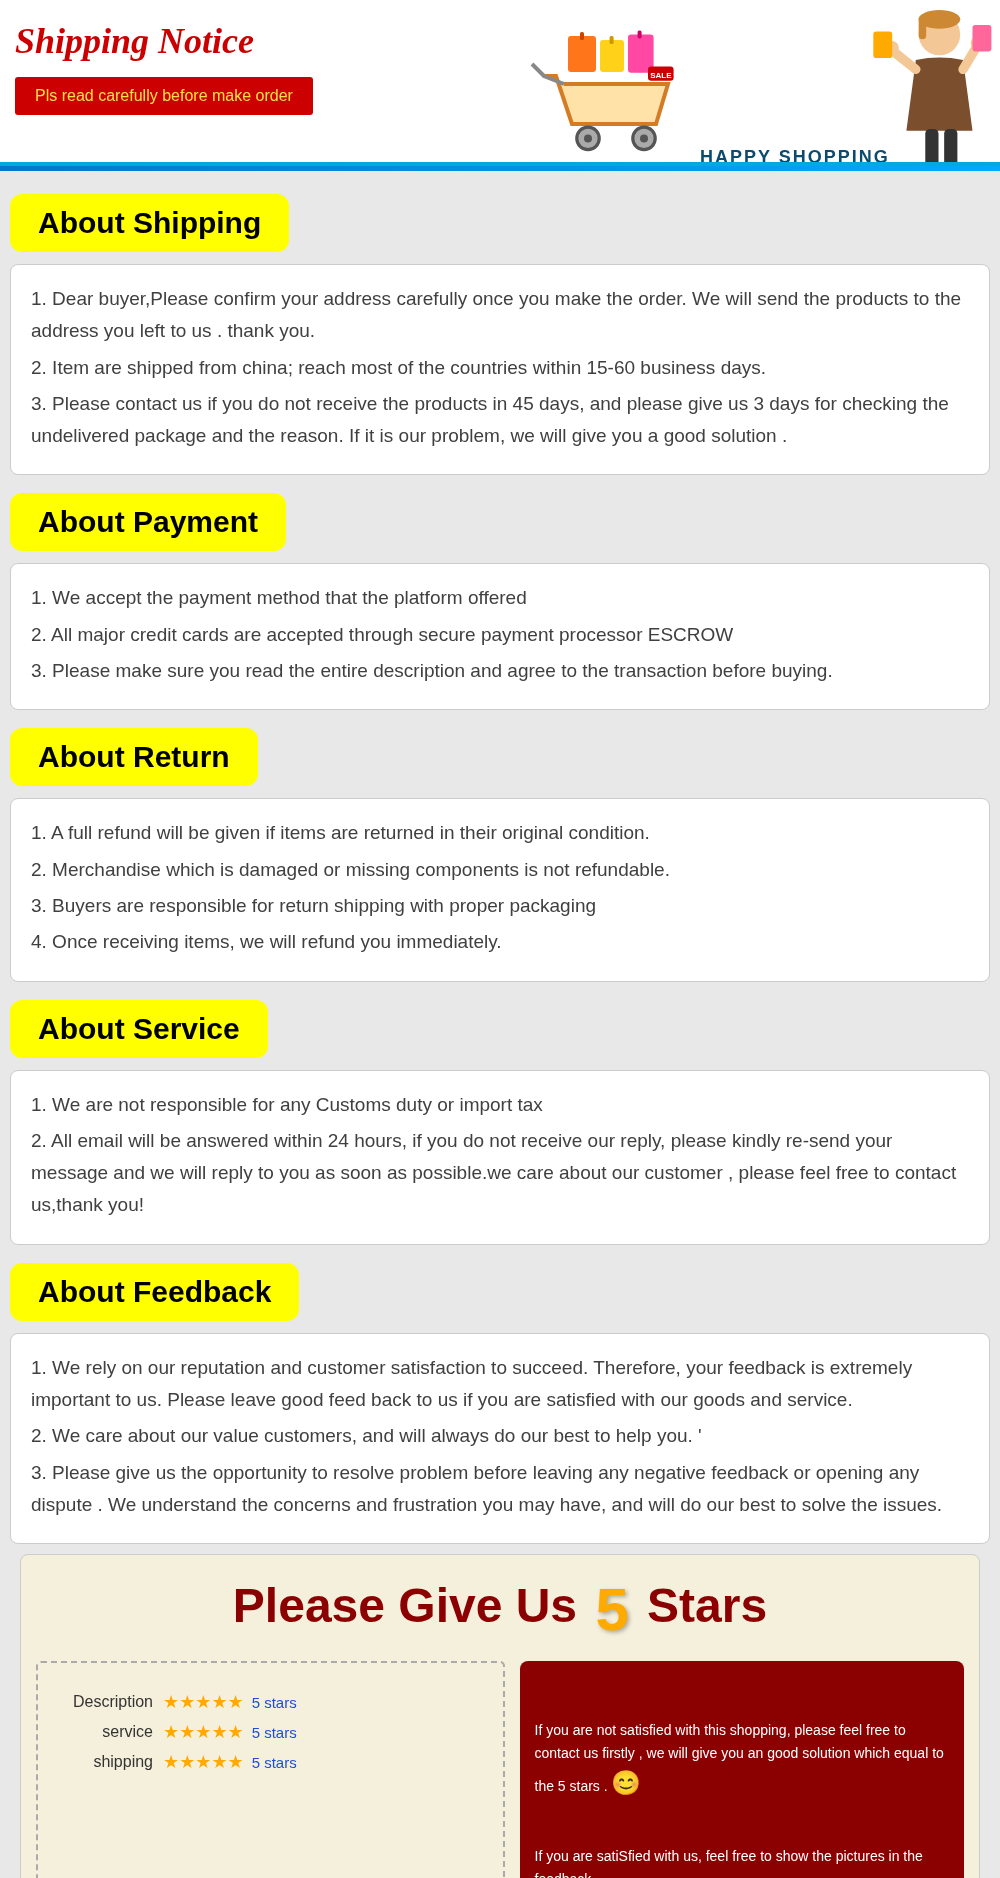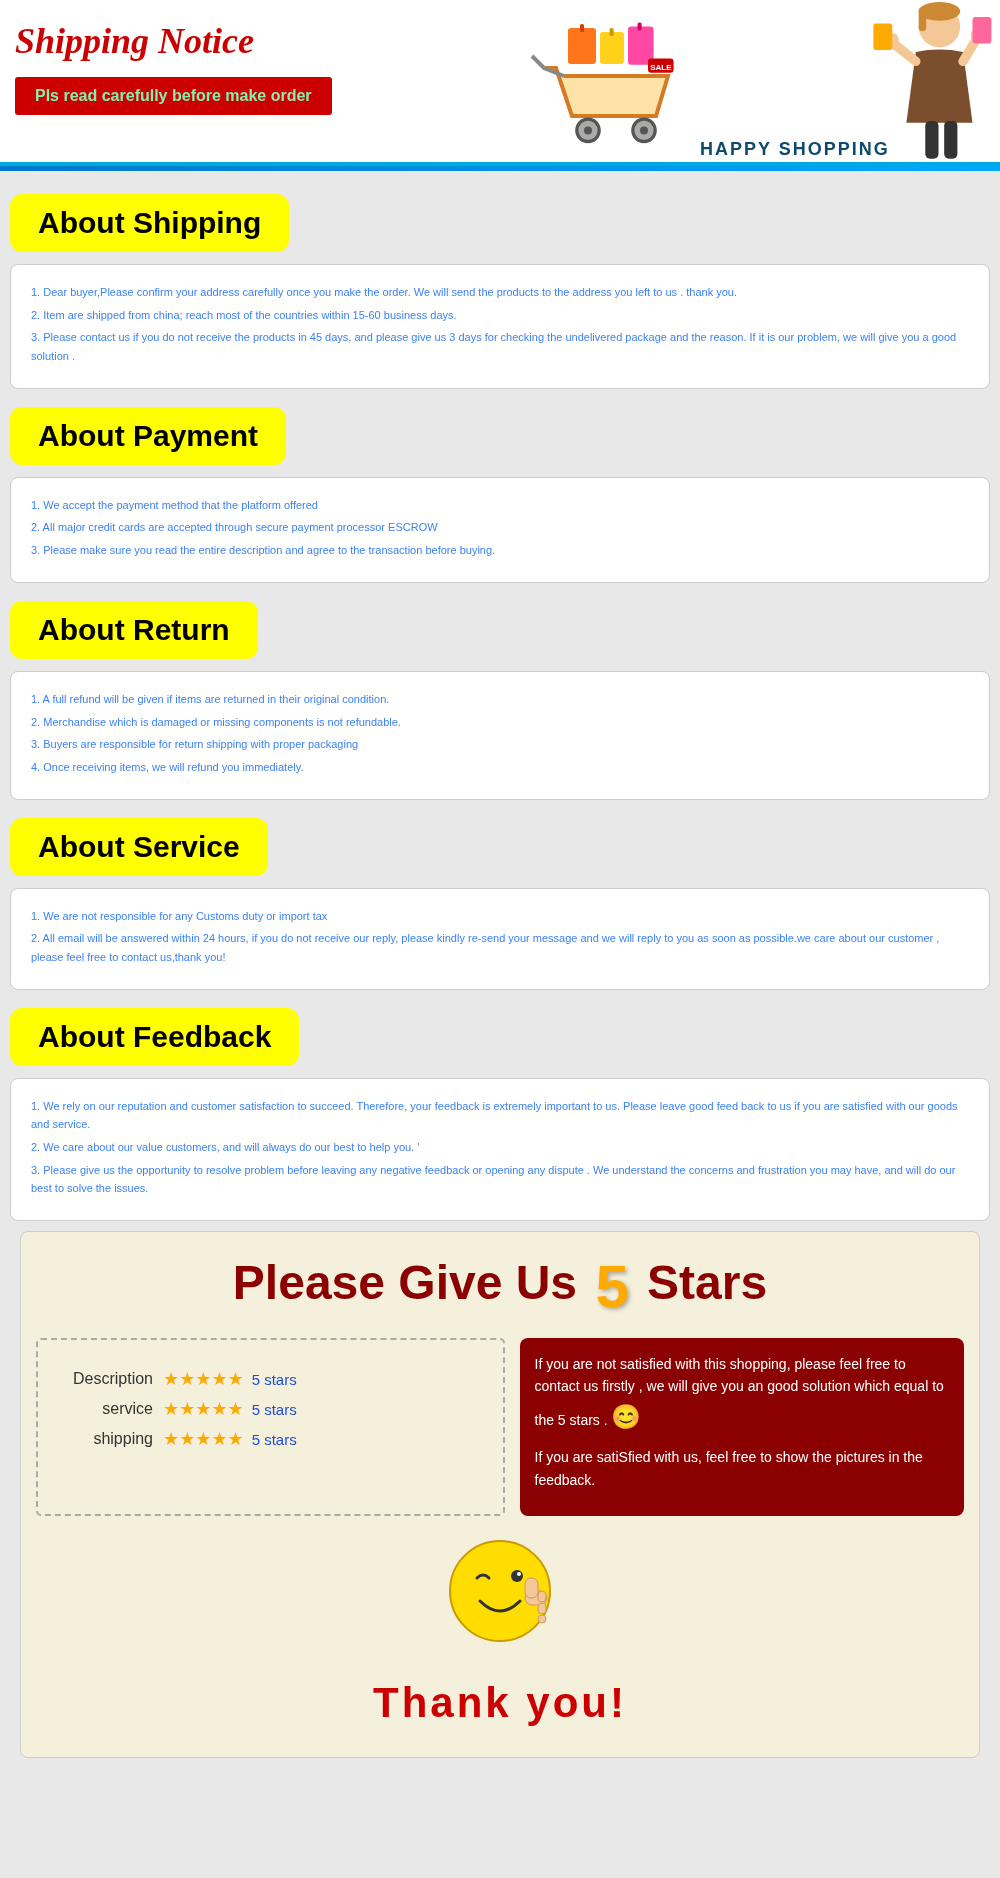--- a/index.html
+++ b/index.html
@@ -25,27 +25,26 @@
     }
     .shipping-notice-title {
       font-size: 36px;
       font-style: italic;
       font-weight: bold;
       color: #cc0000;
       font-family: Georgia, serif;
     }
     .read-carefully-btn {
       background: #cc0000;
-      color: #86efac;
+      color: #fde047;
       padding: 10px 20px;
       font-size: 16px;
       margin-top: 15px;
       display: inline-block;
       border-radius: 3px;
-      font-weight: bold;
     }
 
     
     .section-wrapper {
       background: #e8e8e8;
       padding: 15px 10px;
     }
 
     
     .section-badge {
@@ -69,22 +68,22 @@
       padding: 18px 20px;
       margin-bottom: 10px;
       line-height: 1.7;
     }
     .content-box ol {
       list-style: none;
       padding: 0;
     }
     .content-box ol li {
       margin-bottom: 4px;
-      font-size: 11px;
-      color: #3b82f6;
+      font-size: 19px;
+      color: #404040;
       padding-left: 0;
     }
     .content-box ol li::before {
       content: "";
     }
 
     
     .rating-section {
       background: #f5f0dc;
       border: 1px solid #cccccc;
@@ -147,20 +146,21 @@
       color: #ffffff;
       font-size: 14px;
       line-height: 1.6;
     }
     .info-box .smiley {
       font-size: 24px;
       display: inline;
     }
     .info-para {
       margin-bottom: 10px;
+      margin-top: 43px;
     }
 
     
     .thank-you-area {
       text-align: center;
       margin-top: 20px;
       padding-bottom: 10px;
     }
     .thumbs-emoji {
       font-size: 100px;
@@ -172,21 +172,21 @@
       font-weight: bold;
       color: #cc0000;
       font-family: 'Comic Sans MS', cursive, sans-serif;
       letter-spacing: 3px;
     }
 
     
     .header-visual {
       position: absolute;
       right: 0;
-      top: 0;
+      top: 8px;
       width: 500px;
       height: 175px;
       display: flex;
       align-items: center;
       justify-content: flex-start;
       padding-left: 20px;
     }
     .cart-svg {
       width: 160px;
       height: 140px;

